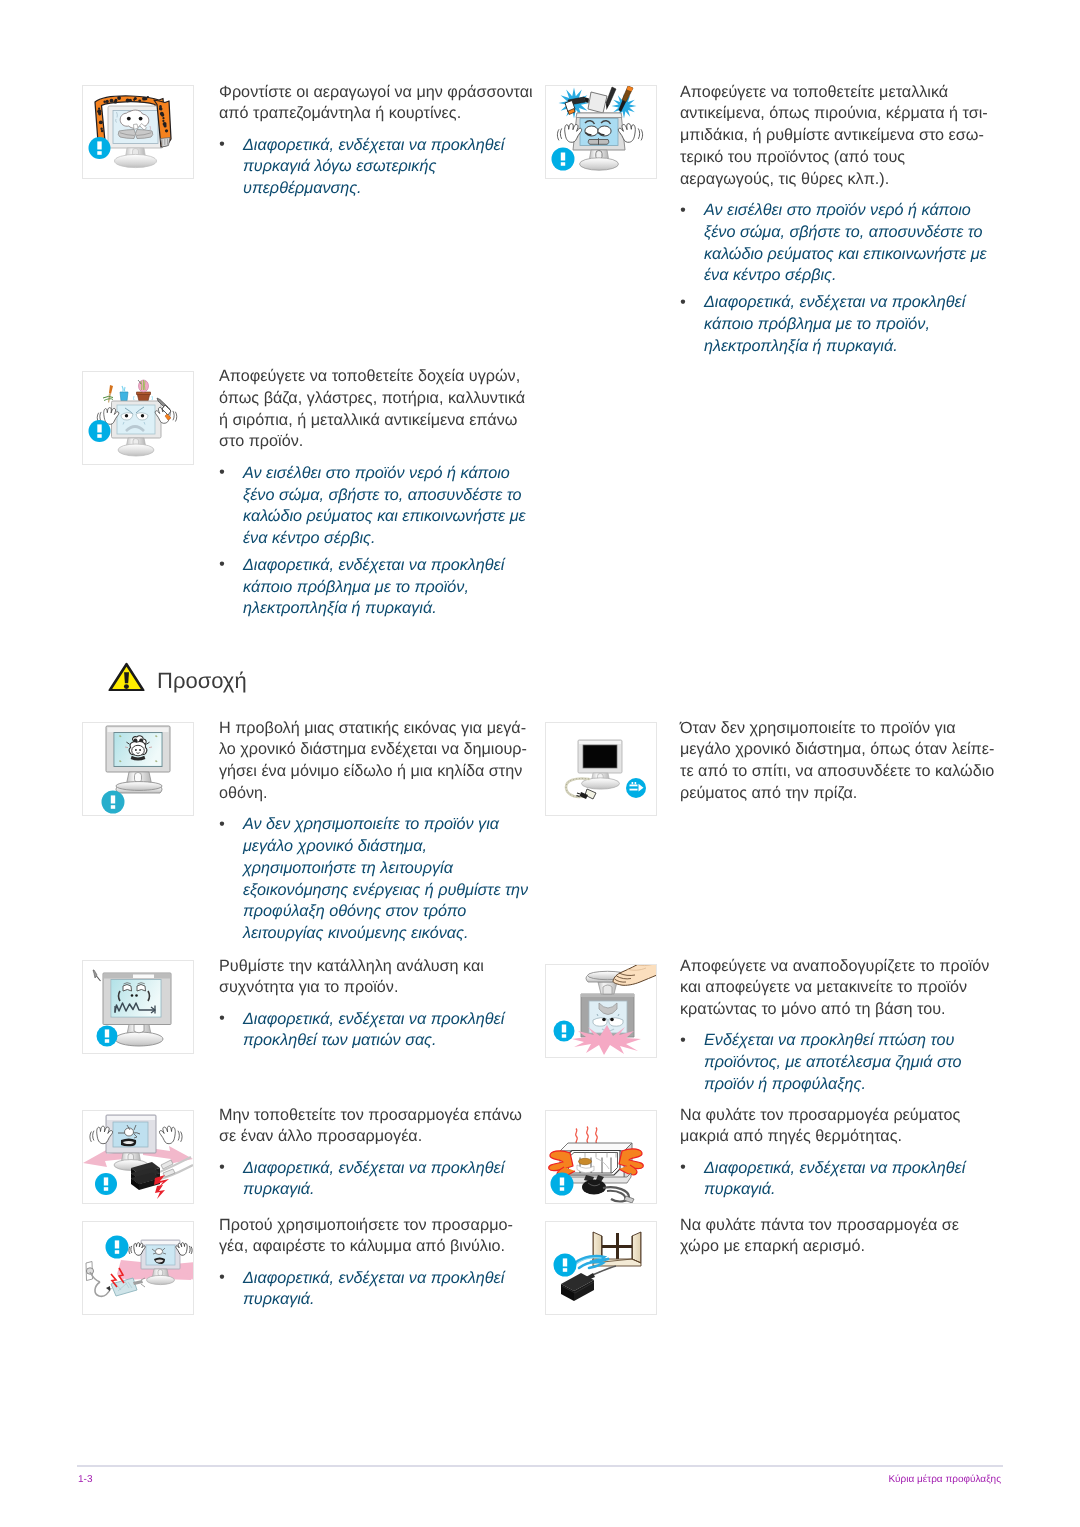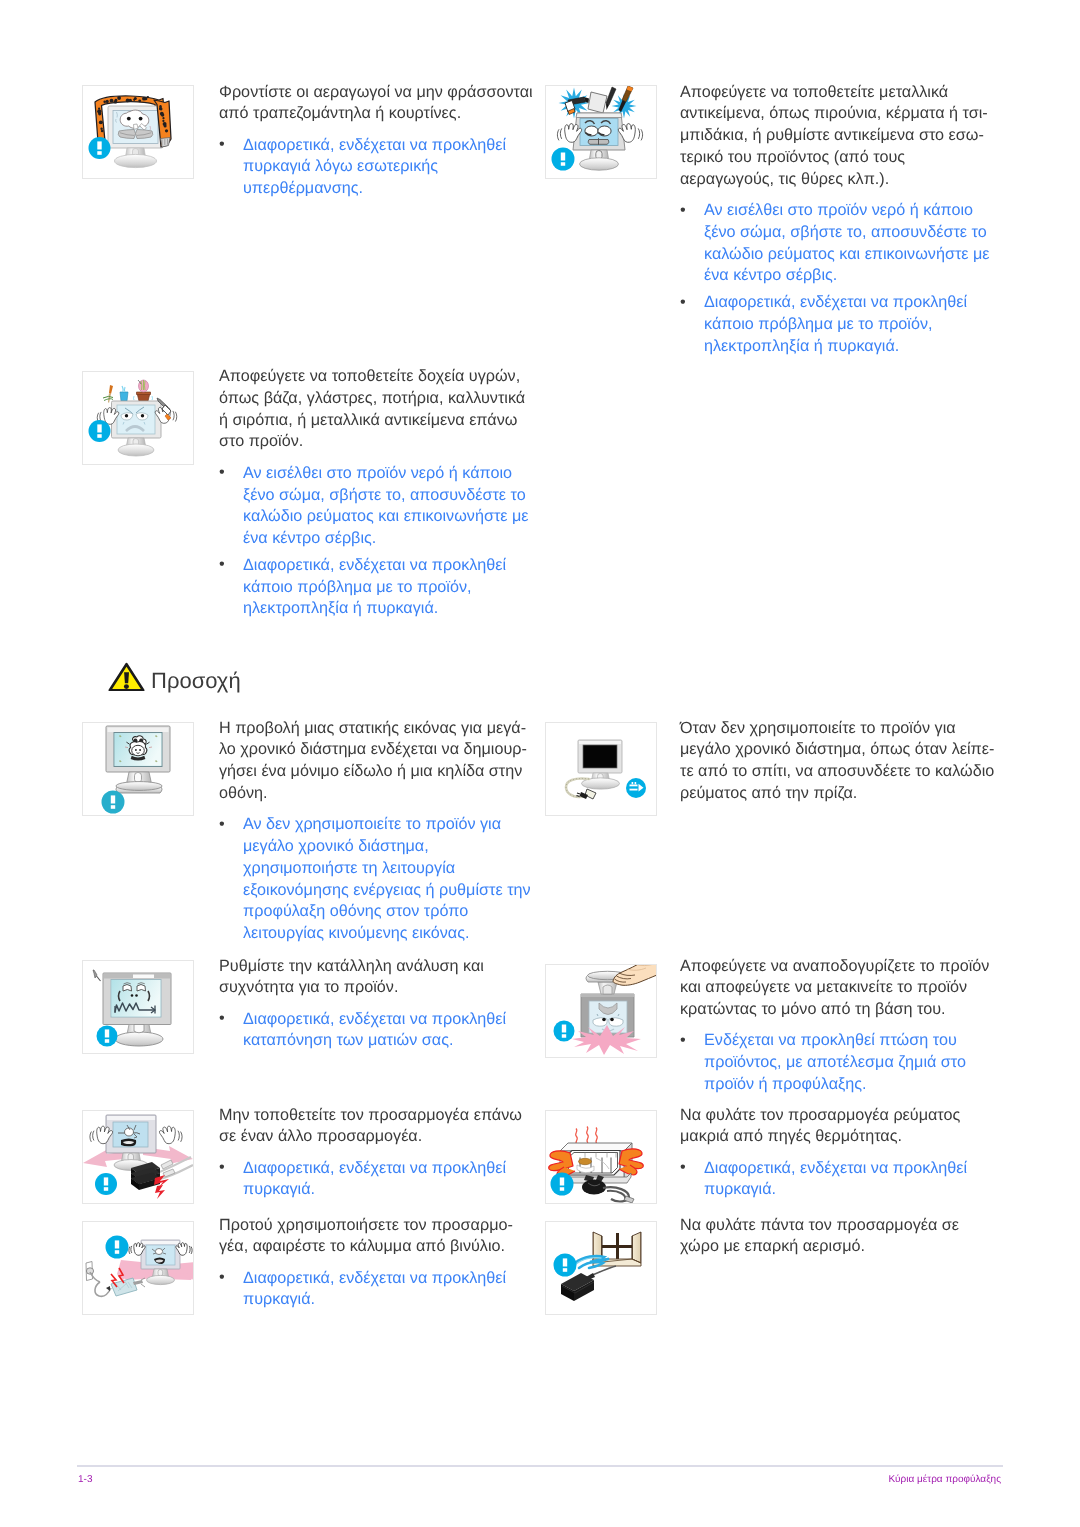--- a/index.html
+++ b/index.html
@@ -7,25 +7,25 @@
        font-family:"Liberation Sans",sans-serif;color:#3b3b3b;
        -webkit-font-smoothing:antialiased;text-rendering:geometricPrecision;}
   .page{position:relative;width:1080px;height:1527px;overflow:hidden;background:#fff;}
   .thumb{position:absolute;border:1px solid #e6e6e6;background:#fff;box-sizing:border-box;
          width:112px;height:94px;}
   .thumb svg{display:block;width:110px;height:92px;}
   .txtcol{position:absolute;width:315px;transform:translateZ(0);}
   .ptxt{font-size:16.2px;line-height:21.8px;color:#3b3b3b;margin:0;}
   ul.bullets{margin:9.6px 0 0 0;padding:0;list-style:none;}
   ul.bullets li{position:relative;padding-left:24px;font-size:16.2px;line-height:21.8px;
-                color:#3b82f6;margin-top:4.8px;}
+                color:#0c4a6e;margin-top:4.8px;font-style:italic;}
   ul.bullets li:first-child{margin-top:0;}
   .ln{display:block;}
   ul.bullets li:before{content:"\2022";position:absolute;left:0px;top:-0.5px;font-size:16.2px;color:#3b3b3b;}
-  .caution{position:absolute;display:flex;align-items:flex-start;transform:translateZ(0);}
+  .caution{position:absolute;display:flex;align-items:flex-start;transform:translateZ(0);gap:6px;}
   .caution .ctxt{font-size:22px;color:#3b3b3b;line-height:1;margin-left:6px;margin-top:8.5px;}
   .footrule{position:absolute;left:77px;top:1465px;width:926px;height:1.6px;background:#dcdce8;}
   .foot{position:absolute;font-size:10px;color:#a21caf;top:1474px;transform:translateZ(0);}
   .foot.l{left:78px;}
   .foot.r{right:79px;text-align:right;}
 </style>
 </head>
 <body>
 
 <div class="page">
@@ -641,21 +641,21 @@
       </svg>
     </div>
 <div class="txtcol" style="left:219px;top:955.5px;width:318px;">
       <p class="ptxt">
         <span class="ln">Ρυθμίστε την κατάλληλη ανάλυση και</span>
         <span class="ln">συχνότητα για το προϊόν.</span>
       </p>
       <ul class="bullets">
         <li>
           <span class="ln">Διαφορετικά, ενδέχεται να προκληθεί</span>
-          <span class="ln">καταπόνηση των ματιών σας.</span>
+          <span class="ln">προκληθεί των ματιών σας.</span>
         </li>
       </ul>
     </div>
 <div class="thumb" style="left:545px;top:964px;">
       <svg viewBox="0 0 110 92" width="110" height="92">
         <defs>
 <linearGradient id="gb" x1="0" y1="0" x2="0.1" y2="1">
 <stop offset="0" stop-color="#fbfbfb"></stop>
             <stop offset="0.25" stop-color="#eeeeee"></stop>
 <stop offset="0.65" stop-color="#dcdcdc"></stop>

